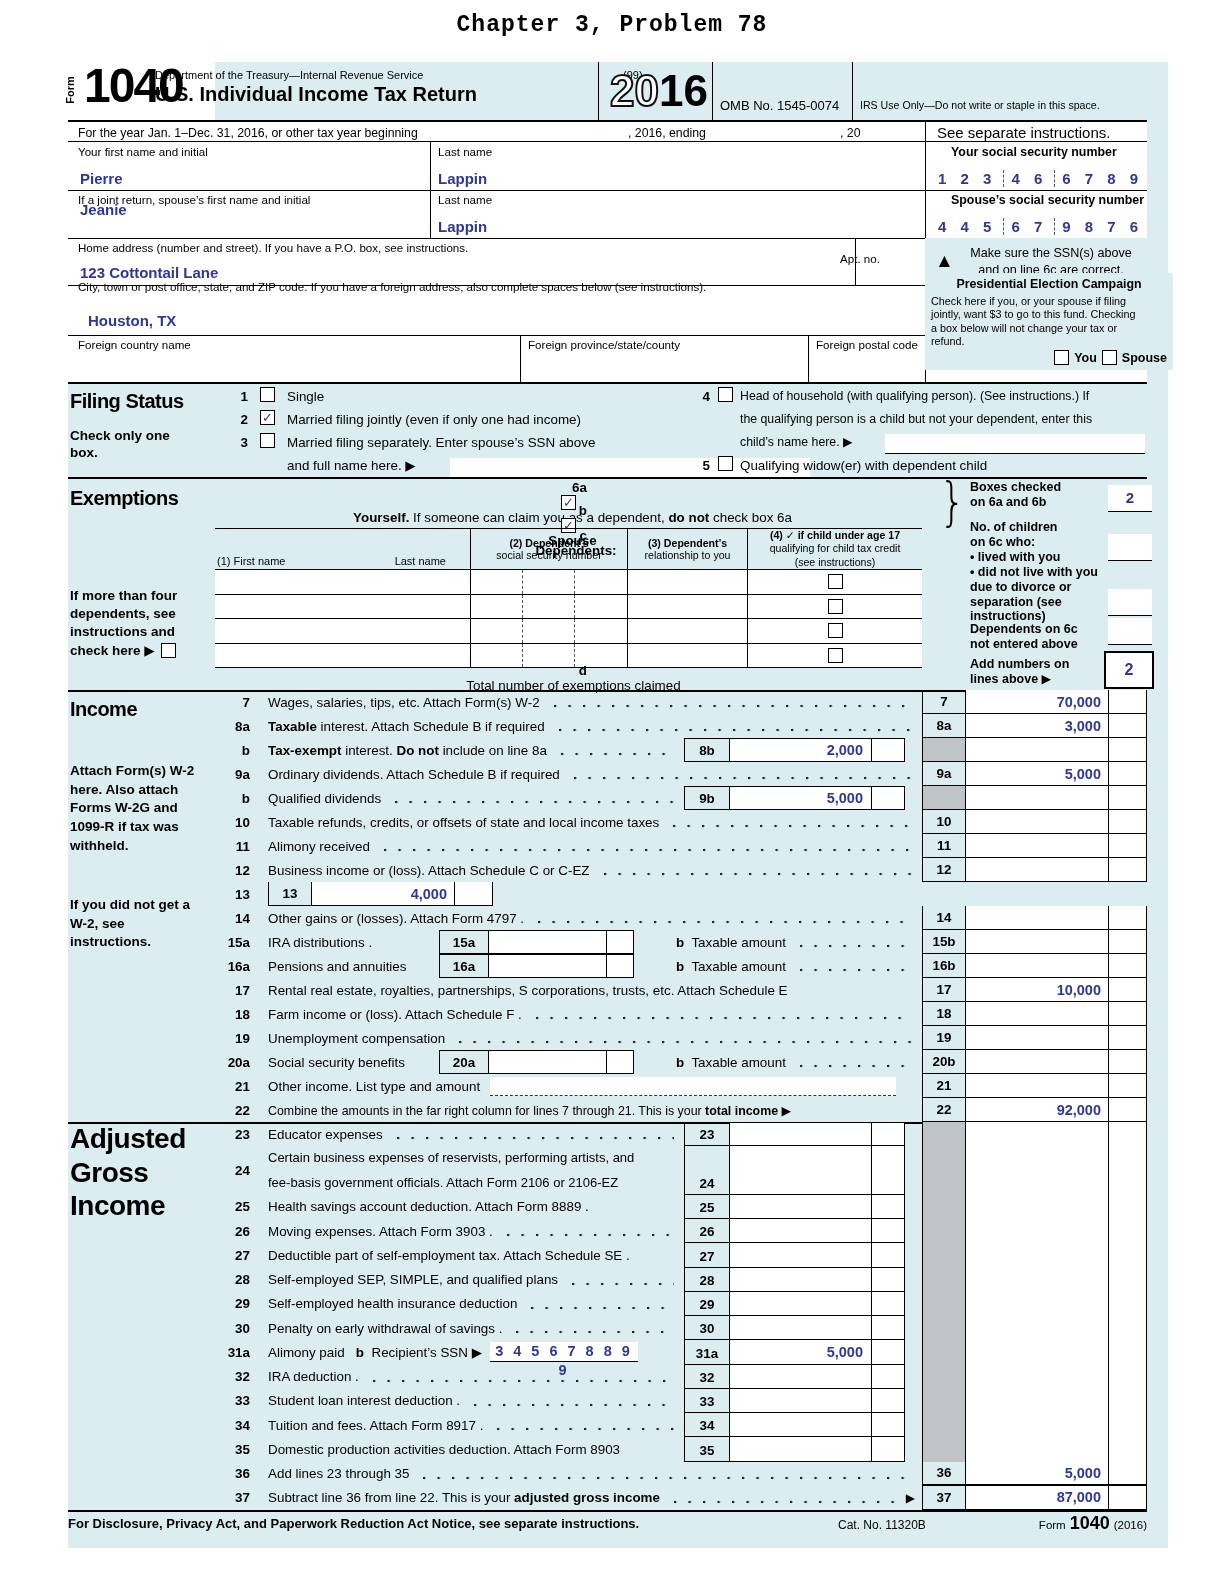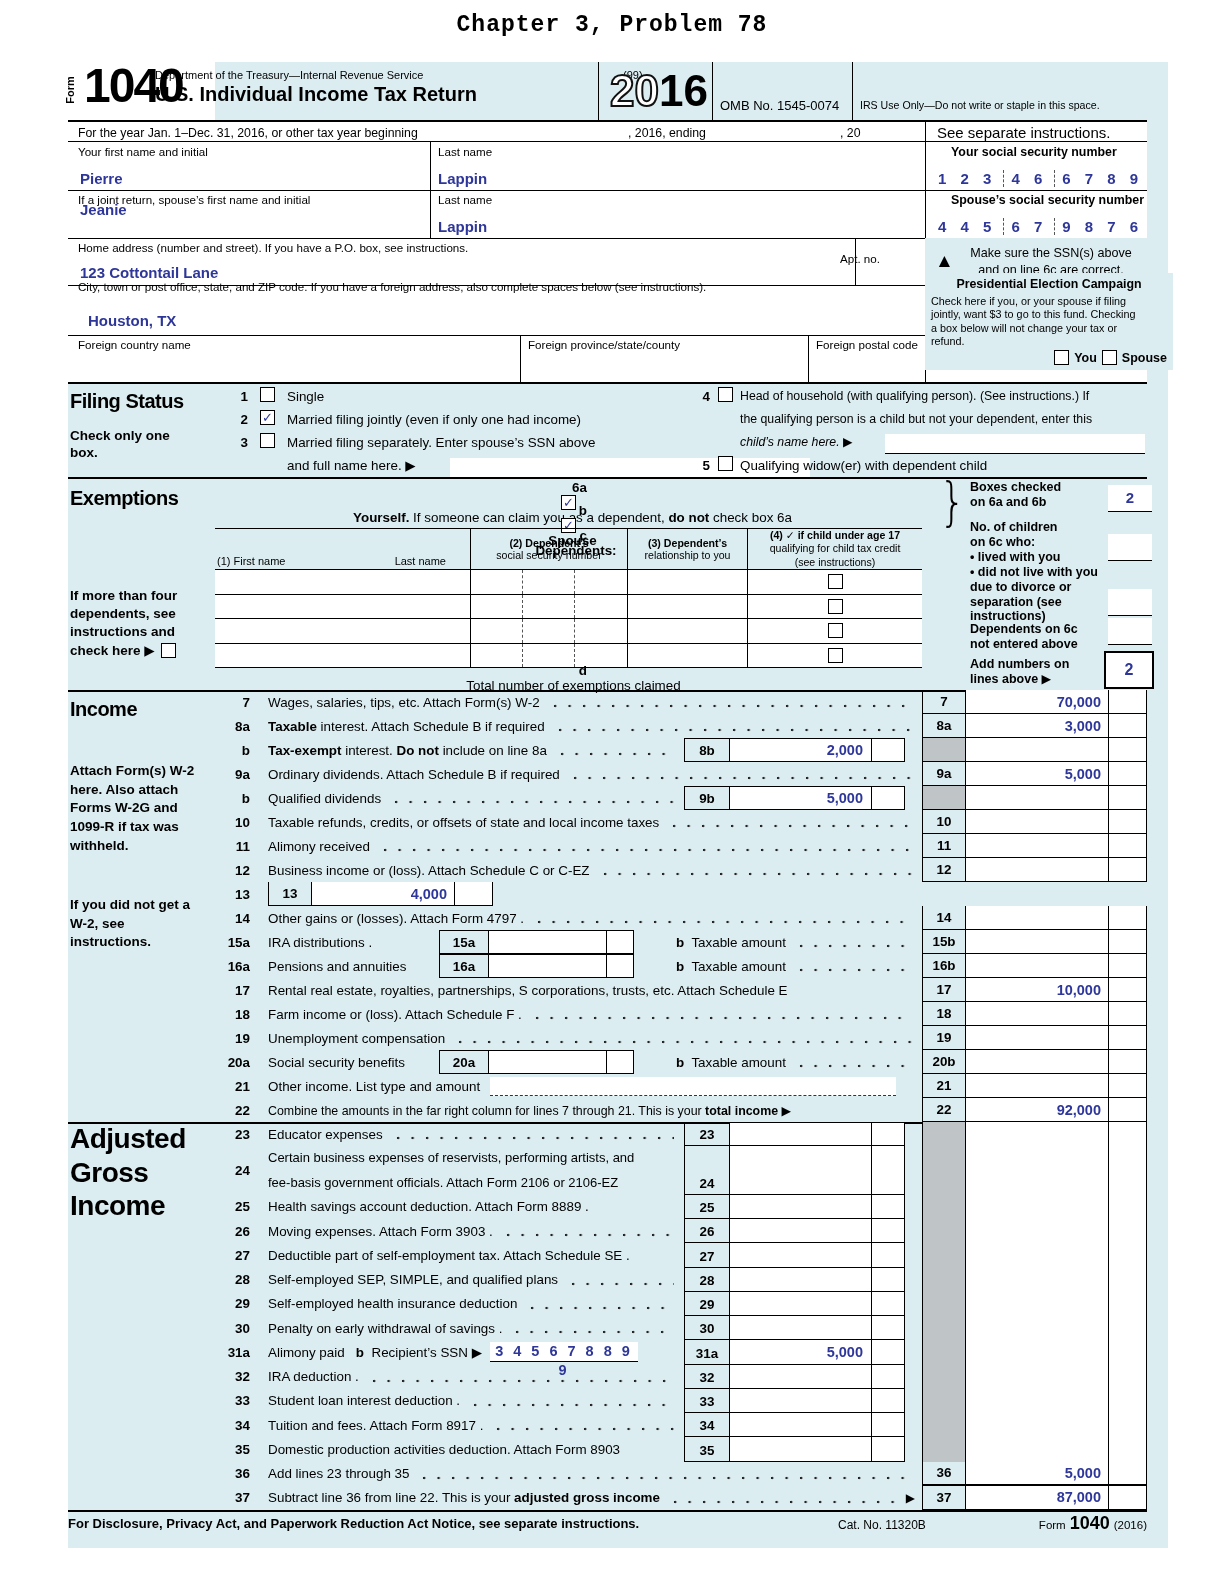--- a/index.html
+++ b/index.html
@@ -251,21 +251,21 @@
       <div class="fs-num" style="left:160px;top:53px;">3</div>
       <span class="cb fs-cb" style="left:192px;top:51px;"></span>
       <div class="fs-lab" style="left:219px;top:53px;">Married filing separately. Enter spouse’s SSN above</div>
       <div class="fs-lab" style="left:219px;top:76px;">and full name here. ▶</div>
       <div class="inputbox" style="left:382px;top:76px;width:360px;"></div>
 
       <div class="fs-num" style="left:622px;top:7px;">4</div>
       <span class="cb fs-cb" style="left:650px;top:5px;"></span>
       <div class="fs-lab" style="left:672px;top:7px;font-size:12.3px;">Head of household (with qualifying person). (See instructions.) If</div>
       <div class="fs-lab" style="left:672px;top:30px;font-size:12.3px;">the qualifying person is a child but not your dependent, enter this</div>
-      <div class="fs-lab" style="left:672px;top:53px;font-size:12.3px;font-style:italic;">child’s name here. ▶</div>
+      <div class="fs-lab" style="left:672px;top:53px;font-size:12.3px;">child’s name here. ▶</div>
       <div class="inputbox" style="left:817px;top:52px;width:260px;"></div>
 
       <div class="fs-num" style="left:622px;top:76px;">5</div>
       <span class="cb fs-cb" style="left:650px;top:74px;"></span>
       <div class="fs-lab" style="left:672px;top:76px;">Qualifying widow(er) with dependent child</div>
     </div>
 
     <div class="band ex">
       <div class="secline"></div>
       <div class="side-head" style="top:10px;">Exemptions</div>

